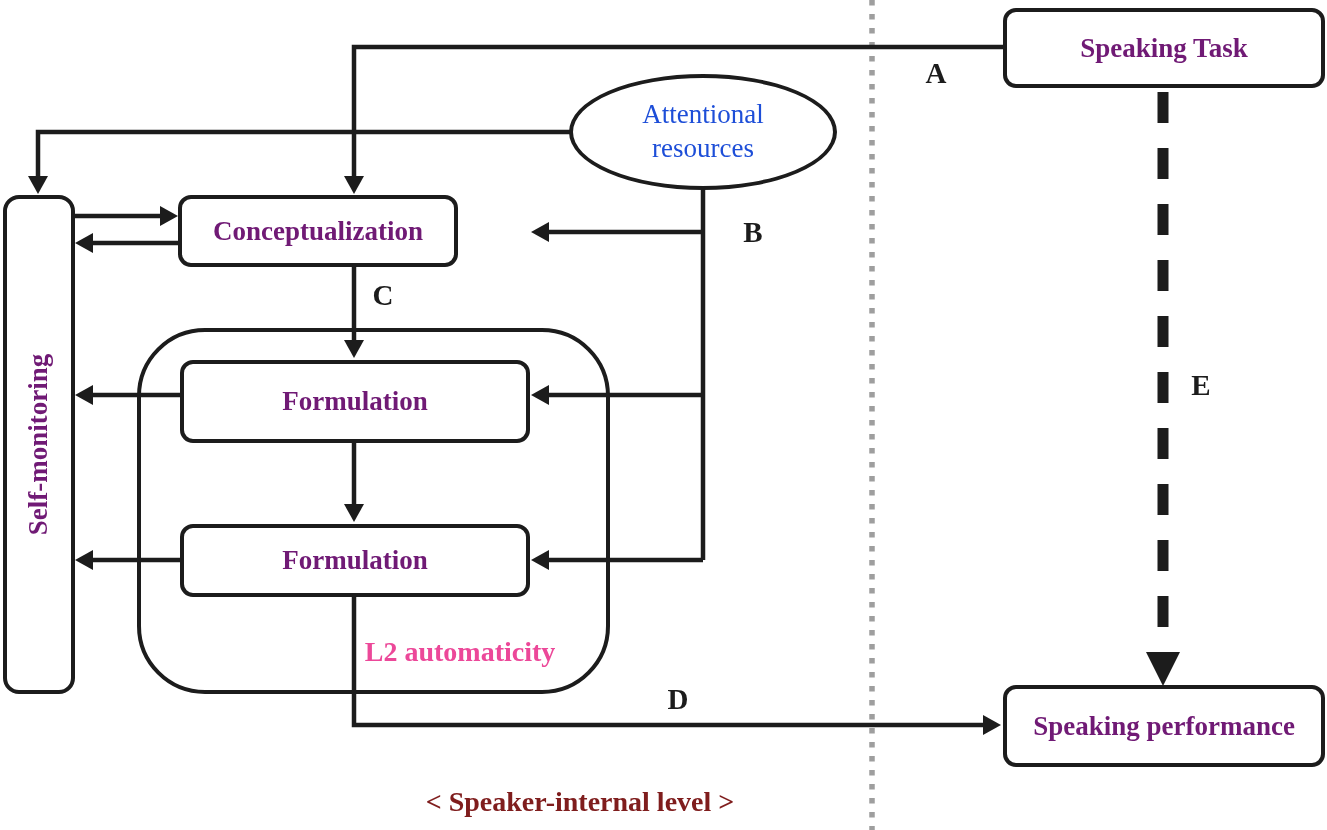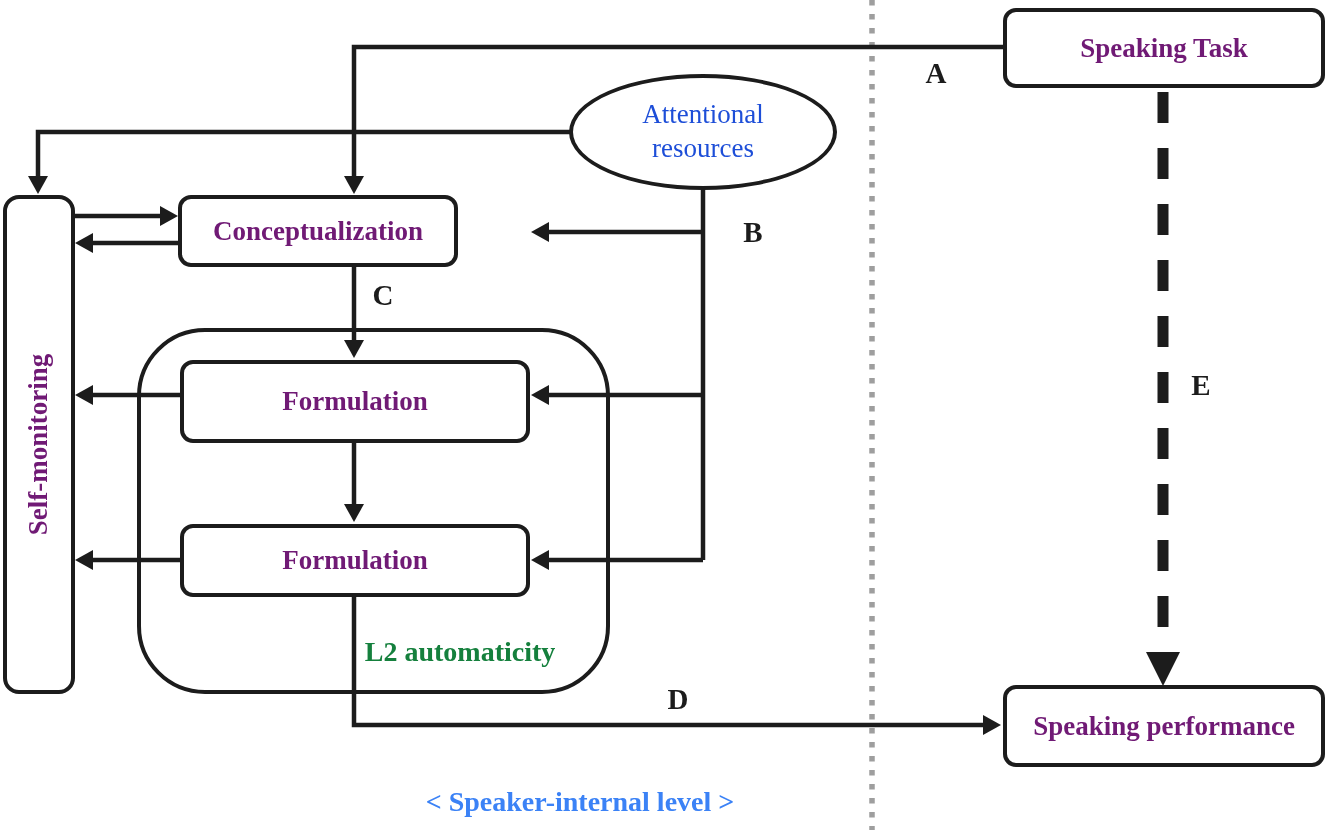--- a/index.html
+++ b/index.html
@@ -74,30 +74,30 @@
     font-size: 29px;
     color: #1c1c1c;
     z-index: 4;
     transform: translate(-50%, -50%);
     white-space: nowrap;
   }
   .caption {
     position: absolute;
     font-weight: bold;
     font-size: 28px;
-    color: #3b82f6;
+    color: #7f1d1d;
     z-index: 4;
     transform: translateX(-50%);
     white-space: nowrap;
   }
   .inner-label {
     position: absolute;
     font-weight: bold;
     font-size: 28px;
-    color: #15803d;
+    color: #ec4899;
     z-index: 4;
     transform: translateX(-50%);
     white-space: nowrap;
   }
 </style>
 </head>
 <body>
 
 <div class="stage">
 

